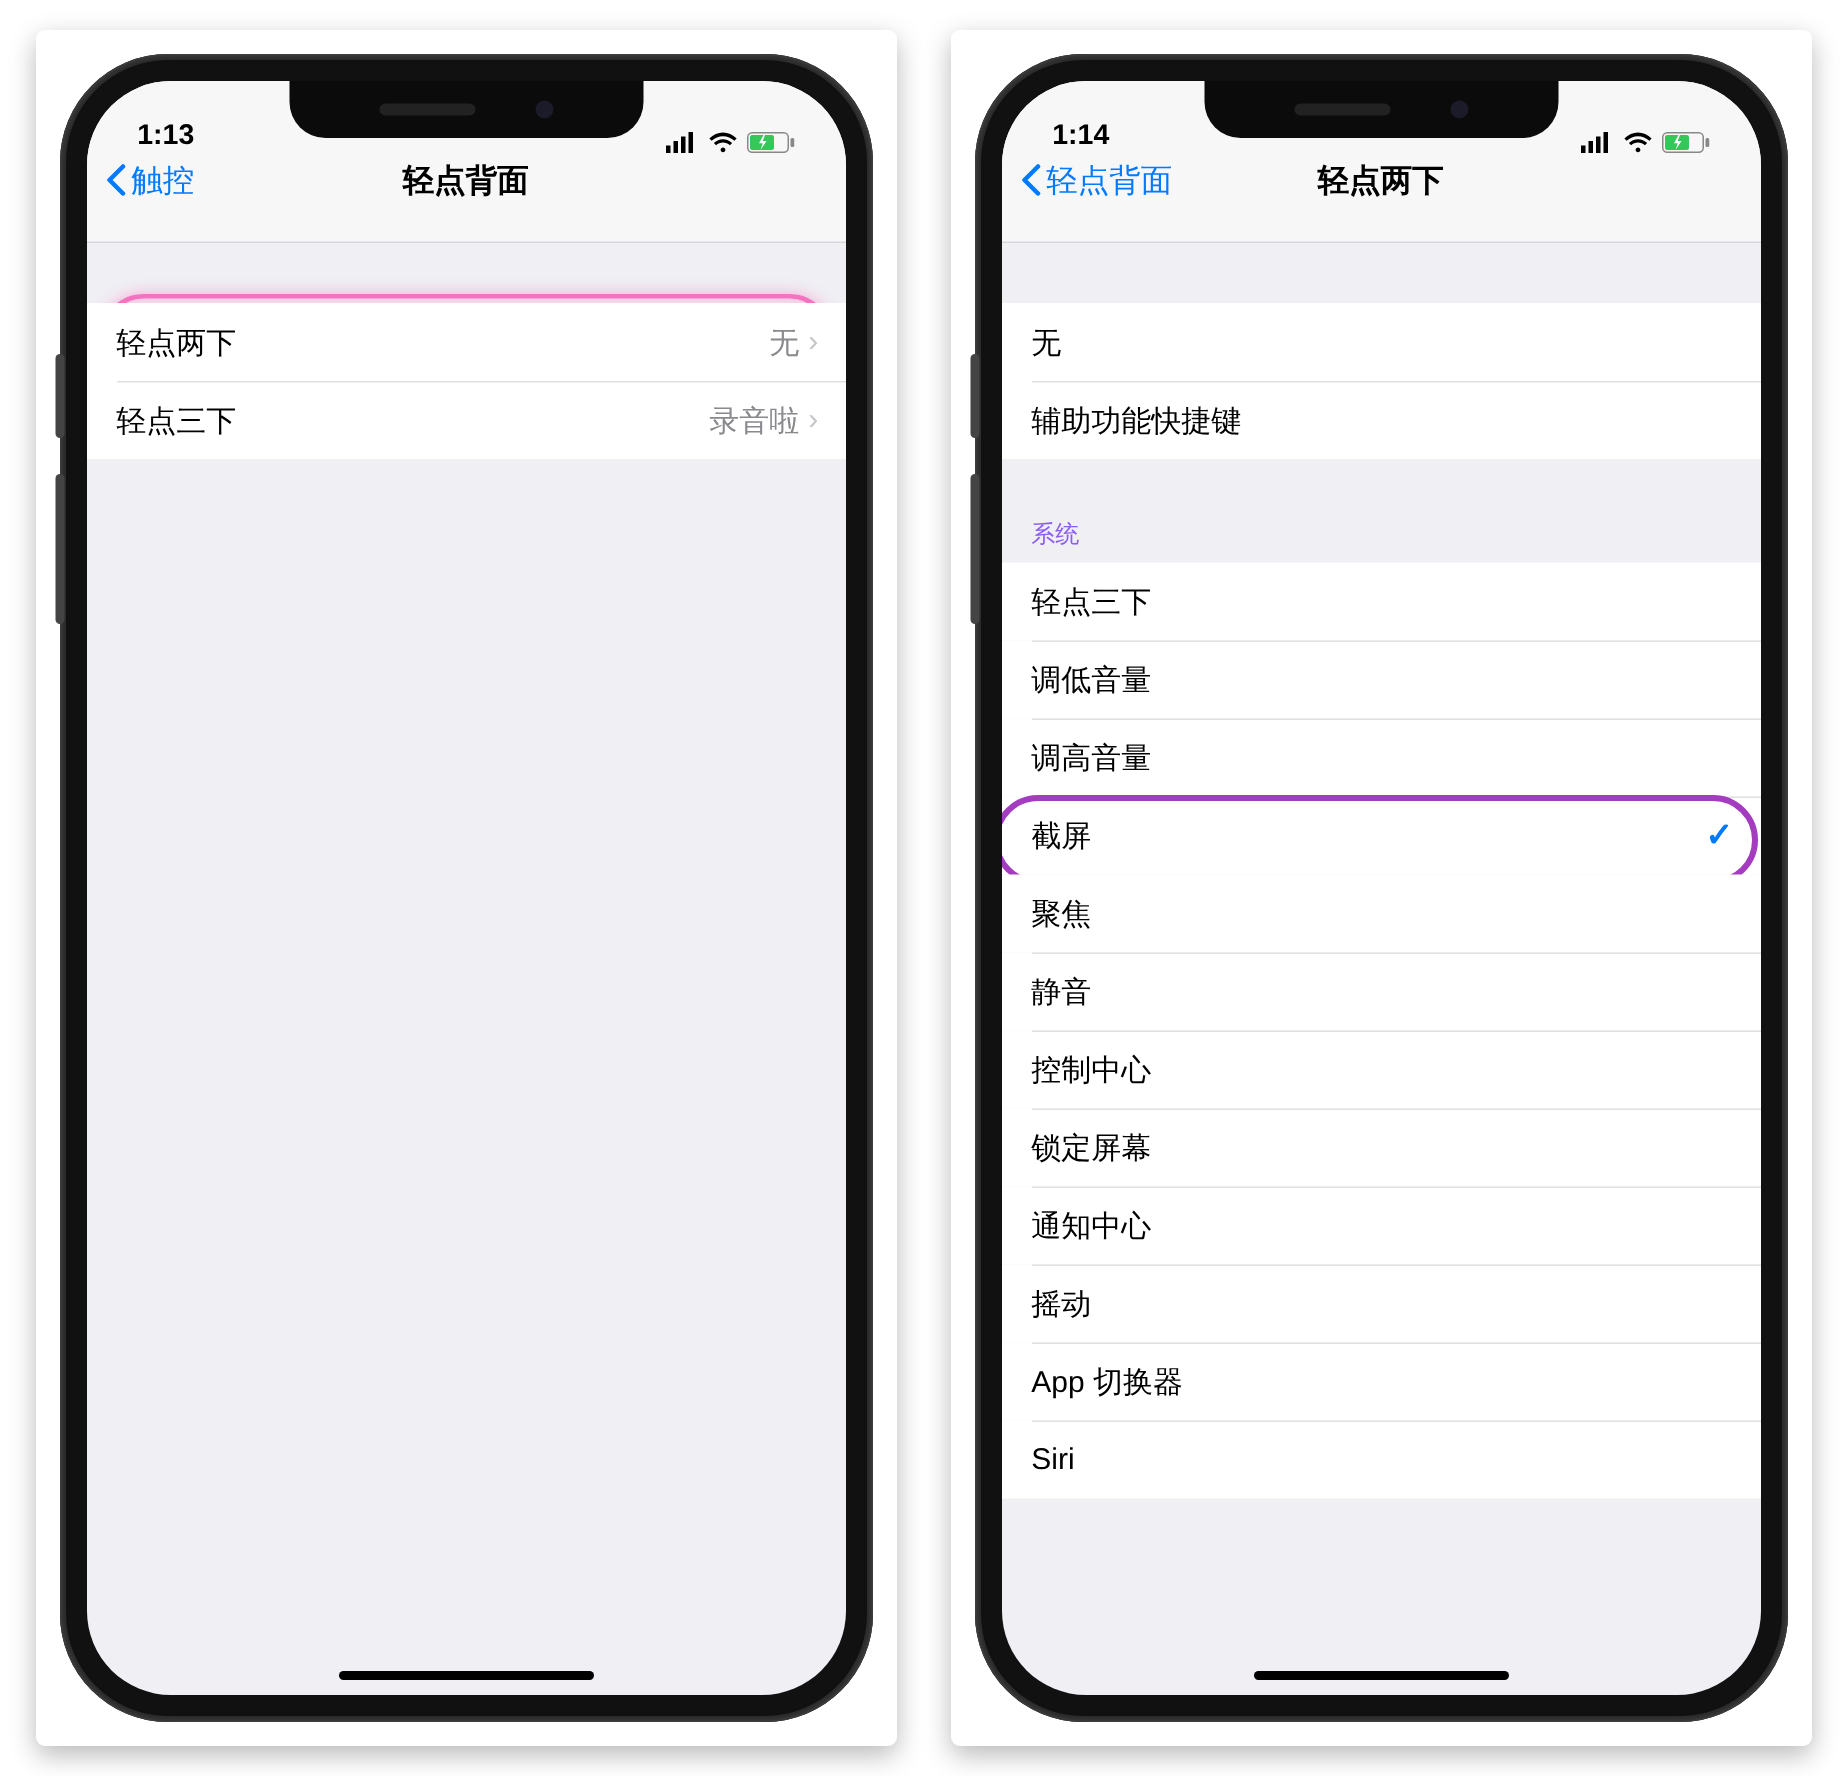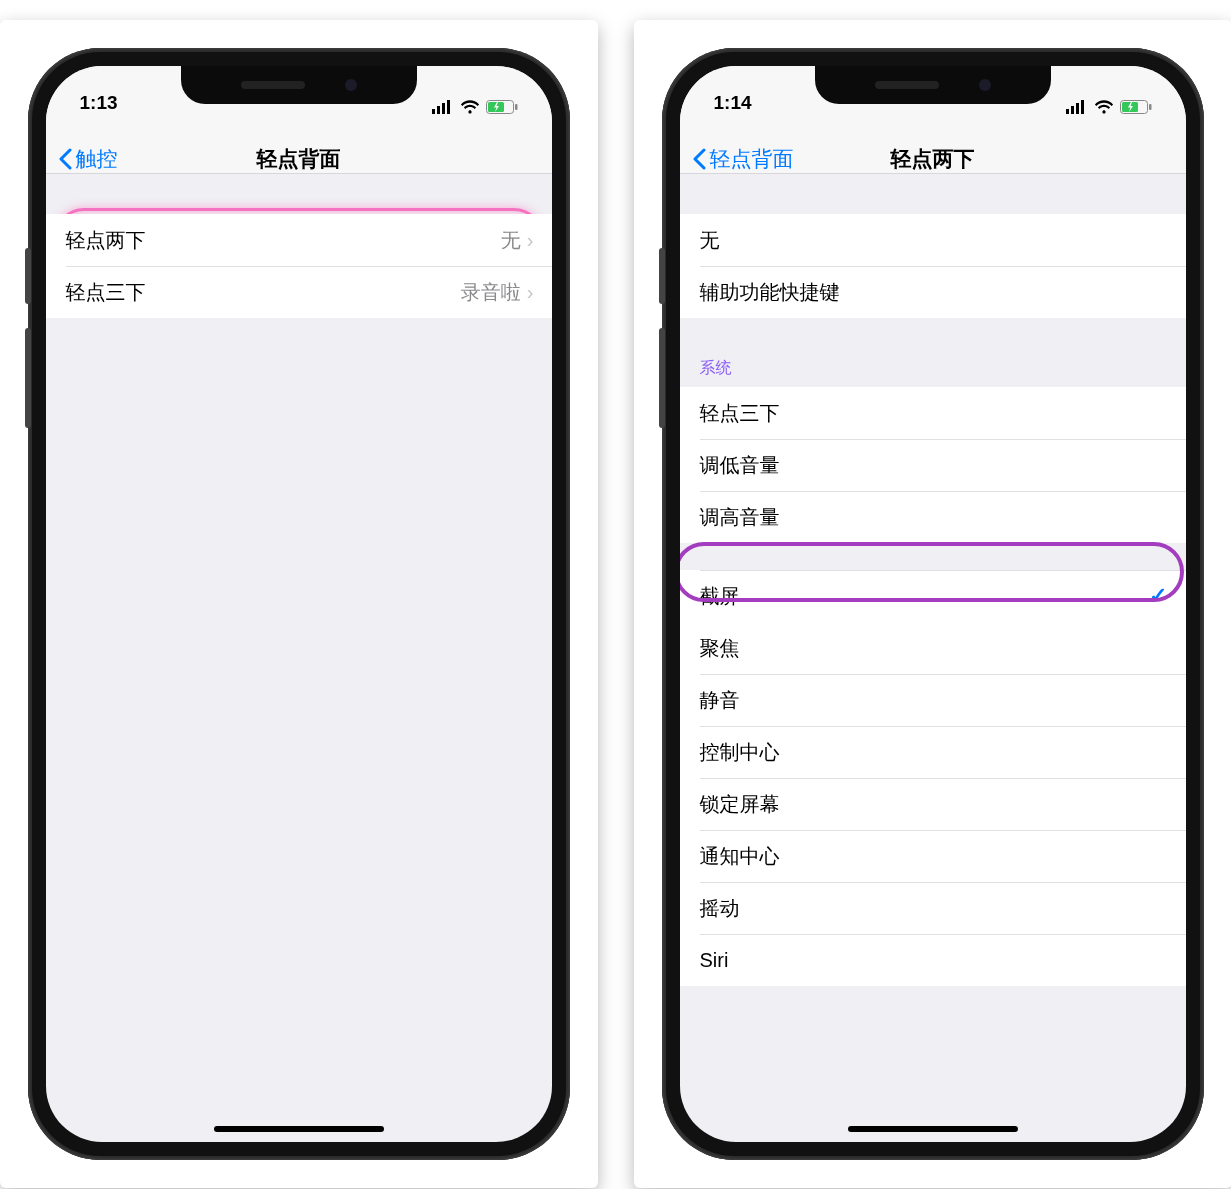--- a/index.html
+++ b/index.html
@@ -9,21 +9,21 @@
     font-family: -apple-system, "SF Pro Text", "Helvetica Neue", Arial, sans-serif;
     width: 1231px;
     padding: 20px 18px;
     display: flex;
     gap: 36px;
     justify-content: center;
   }
   .card {
     background: #fff;
     box-shadow: 0 6px 18px rgba(0,0,0,.28);
-    padding: 28px;
+    padding: 16px;
     border-radius: 6px;
   }
   .phone {
     width: 542px;
     height: 1112px;
     background: #111;
     border-radius: 72px;
     padding: 18px;
     box-shadow: inset 0 0 4px #555, inset 0 0 0 4px #2a2a2a;
     position: relative;
@@ -67,21 +67,21 @@
     font-weight: 600;
     font-size: 19px;
     background: #f7f7f8;
   }
   .status-right { display:flex; align-items:center; gap:6px; }
   .navh {
     height: 56px;
     background: #f7f7f8;
     border-bottom: 1px solid #d7d7db;
     display: flex;
-    align-items: flex-end;
+    align-items: flex-start;
     position: relative;
   }
   .navh .back {
     display:flex; align-items:center; gap:4px;
     color:#007aff; font-size:21px;
     padding-left:12px;
     cursor:pointer;
   }
   .navh .title {
     position:absolute; left:0; right:0;
@@ -265,21 +265,21 @@
 
         <div class="cell">
           <span>轻点三下</span>
         </div>
         <div class="cell">
           <span>调低音量</span>
         </div>
         <div class="cell">
           <span>调高音量</span>
         </div>
-        <div class="cell" style="position:relative;margin-top:27px;">
+        <div class="cell" style="position:relative;">
           <span>截屏</span>
           <span class="check">✓</span>
         </div>
         <div class="hi-purple" style="top:184px;"></div>
         <div class="cell">
           <span>聚焦</span>
         </div>
         <div class="cell">
           <span>静音</span>
         </div>
@@ -287,20 +287,23 @@
           <span>控制中心</span>
         </div>
         <div class="cell">
           <span>锁定屏幕</span>
         </div>
         <div class="cell">
           <span>通知中心</span>
         </div>
         <div class="cell">
           <span>摇动</span>
+        </div>
+        <div class="cell">
+          <span>App 切换器</span>
         </div>
         <div class="cell">
           <span>Siri</span>
         </div>
       </div>
 
 
     </div>
 
     <div class="homebar"></div>

